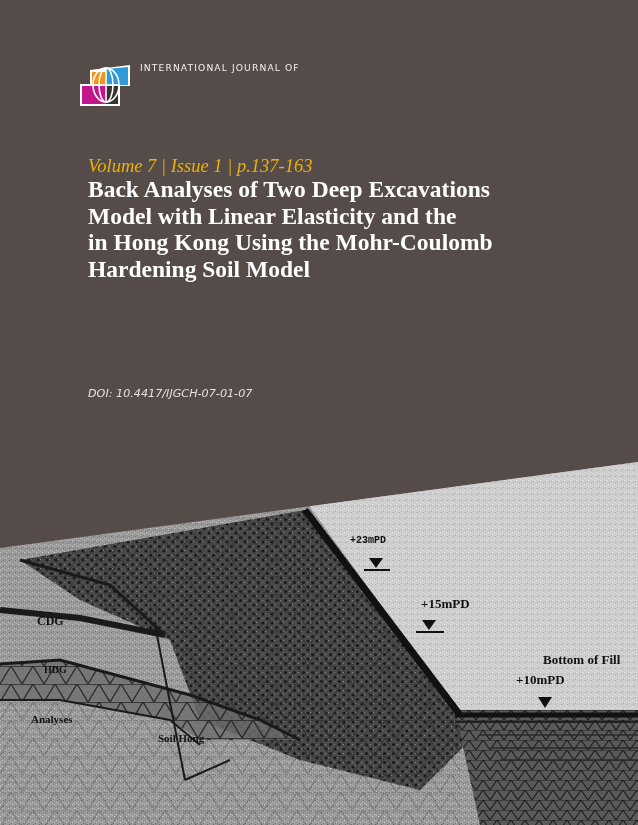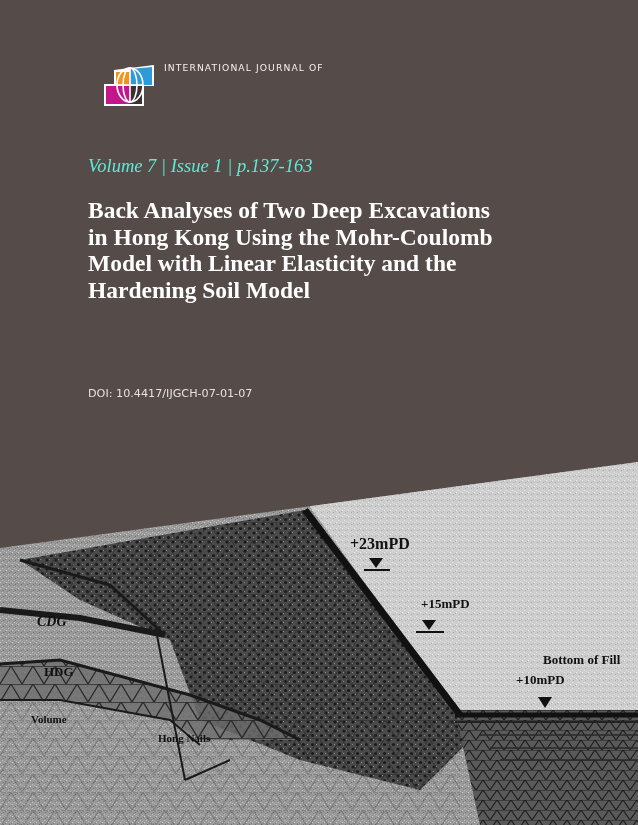--- a/index.html
+++ b/index.html
@@ -1,27 +1,27 @@
 <!DOCTYPE html>
 <html><head>
 <meta charset="utf-8">
 <style>
   html, body { margin: 0; padding: 0; }
   body { width: 638px; height: 825px; overflow: hidden; background: #554b48; position: relative; font-family: "Liberation Sans", sans-serif; }
   .cover { position: absolute; inset: 0; width: 638px; height: 825px; background: #554b48; }
   .figure { position: absolute; left: 0; top: 0; width: 638px; height: 825px; }
-  .logo { position: absolute; left: 104px; top: 62px; width: 240px; height: 46px; }
+  .logo { position: absolute; left: 80px; top: 62px; width: 240px; height: 46px; }
   .logo-mark { position: absolute; left: 0; top: 2px; width: 52px; height: 42px; }
   .logo-text { position: absolute; left: 60px; top: 0; color: #f3f0ee; }
   .logo-small { font-family: "DejaVu Sans", sans-serif; font-size: 9.2px; letter-spacing: 1.1px; line-height: 12px; white-space: nowrap; }
   .logo-big { font-family: "DejaVu Sans", sans-serif; font-size: 17.6px; line-height: 17px; letter-spacing: -0.1px; white-space: nowrap; }
-  .meta-line { position: absolute; left: 88px; top: 156px; color: #5eead4; font-family: "Liberation Serif", serif; font-style: italic; font-size: 18.5px; white-space: nowrap; }
-  .title { position: absolute; left: 88px; top: 176px; width: 520px; color: #ffffff; font-family: "Liberation Serif", serif; font-weight: bold; font-size: 23.5px; line-height: 26.5px; margin-top: 21px; }
+  .meta-line { position: absolute; left: 88px; top: 156px; color: #eab308; font-family: "Liberation Serif", serif; font-style: italic; font-size: 18.5px; white-space: nowrap; }
+  .title { position: absolute; left: 88px; top: 176px; width: 520px; color: #ffffff; font-family: "Liberation Serif", serif; font-weight: bold; font-size: 23.5px; line-height: 26.5px; }
   .title div { white-space: nowrap; }
-  .doi { position: absolute; left: 88px; top: 387px; color: #e6e1de; font-size: 11.2px; line-height: 13.5px; font-family: "DejaVu Sans", sans-serif; }
+  .doi { position: absolute; left: 88px; top: 387px; color: #e6e1de; font-size: 11.2px; line-height: 13.5px; font-family: "DejaVu Sans", sans-serif; font-style: italic; }
   .diag-label { position: absolute; font-family: "Liberation Serif", serif; font-weight: bold; color: #111; white-space: nowrap; }
 </style>
 </head>
 <body>
 
 <div class="cover">
 
   <svg class="figure" viewBox="0 0 638 825" xmlns="http://www.w3.org/2000/svg">
     <defs>
       <pattern id="noise" width="6" height="6" patternUnits="userSpaceOnUse">
@@ -88,28 +88,28 @@
       <path d="M185 780 L230 760" stroke="#1a1a1a" stroke-width="2" fill="none"></path>
 
       <polygon points="369,558 383,558 376,568" fill="#111"></polygon>
       <path d="M364 570 L390 570" stroke="#111" stroke-width="2"></path>
       <polygon points="422,620 436,620 429,630" fill="#111"></polygon>
       <path d="M416 632 L444 632" stroke="#111" stroke-width="2"></path>
       <polygon points="538,697 552,697 545,708" fill="#111"></polygon>
     </g>
   </svg>
 
-  <div class="diag-label" style="left:350px;top:535px;font-size:16px;">+23mPD</div>
+  <div class="diag-label" style="left:350px;top:535px;font-size:10px;font-family:Liberation Mono, monospace;">+23mPD</div>
   <div class="diag-label" style="left:421px;top:596px;font-size:13px;">+15mPD</div>
   <div class="diag-label" style="left:499px;top:652px;font-size:13px;margin-left:44px;">Bottom of Fill</div>
   <div class="diag-label" style="left:516px;top:672px;font-size:13px;text-align:center;">+10mPD</div>
-  <div class="diag-label" style="left:37px;top:614px;font-size:14px;font-style:italic;">CDG</div>
-  <div class="diag-label" style="left:44px;top:664px;font-size:13px;">HDG</div>
-  <div class="diag-label" style="left:31px;top:713px;font-size:11px;">Volume</div>
-  <div class="diag-label" style="left:158px;top:732px;font-size:11px;">Hong Nails</div>
+  <div class="diag-label" style="left:37px;top:614px;font-size:12px;">CDG</div>
+  <div class="diag-label" style="left:44px;top:664px;font-size:10px;">HDG</div>
+  <div class="diag-label" style="left:31px;top:713px;font-size:11px;">Analyses</div>
+  <div class="diag-label" style="left:158px;top:732px;font-size:11px;">Soil Hong</div>
 
   <div class="logo">
     <svg class="logo-mark" viewBox="0 0 52 42" xmlns="http://www.w3.org/2000/svg">
       <polygon points="10,6 50,1 50,22 10,22" fill="#ffffff"></polygon>
       <polygon points="0,20 40,20 40,42 0,42" fill="#ffffff"></polygon>
       <rect x="12" y="8" width="14" height="13" fill="#f0941e"></rect>
       <polygon points="26,5 48,3 48,21 26,21" fill="#2e9ad8"></polygon>
       <rect x="2" y="22" width="24" height="18" fill="#c3168c"></rect>
       <rect x="26" y="22" width="12" height="18" fill="#3a3230"></rect>
       <g stroke="#ffffff" stroke-width="1.6" fill="none">
@@ -121,21 +121,21 @@
     </svg>
     <div class="logo-text">
       <div class="logo-small">INTERNATIONAL JOURNAL OF</div>
     </div>
   </div>
 
   <div class="meta-line">Volume 7 | Issue 1 | p.137-163</div>
 
   <div class="title">
     <div>Back Analyses of Two Deep Excavations</div>
+    <div>Model with Linear Elasticity and the</div>
     <div>in Hong Kong Using the Mohr-Coulomb</div>
-    <div>Model with Linear Elasticity and the</div>
     <div>Hardening Soil Model</div>
   </div>
 
   <div class="doi">
     <div>DOI: 10.4417/IJGCH-07-01-07</div>
   </div>
 </div>
 
 </body></html>

